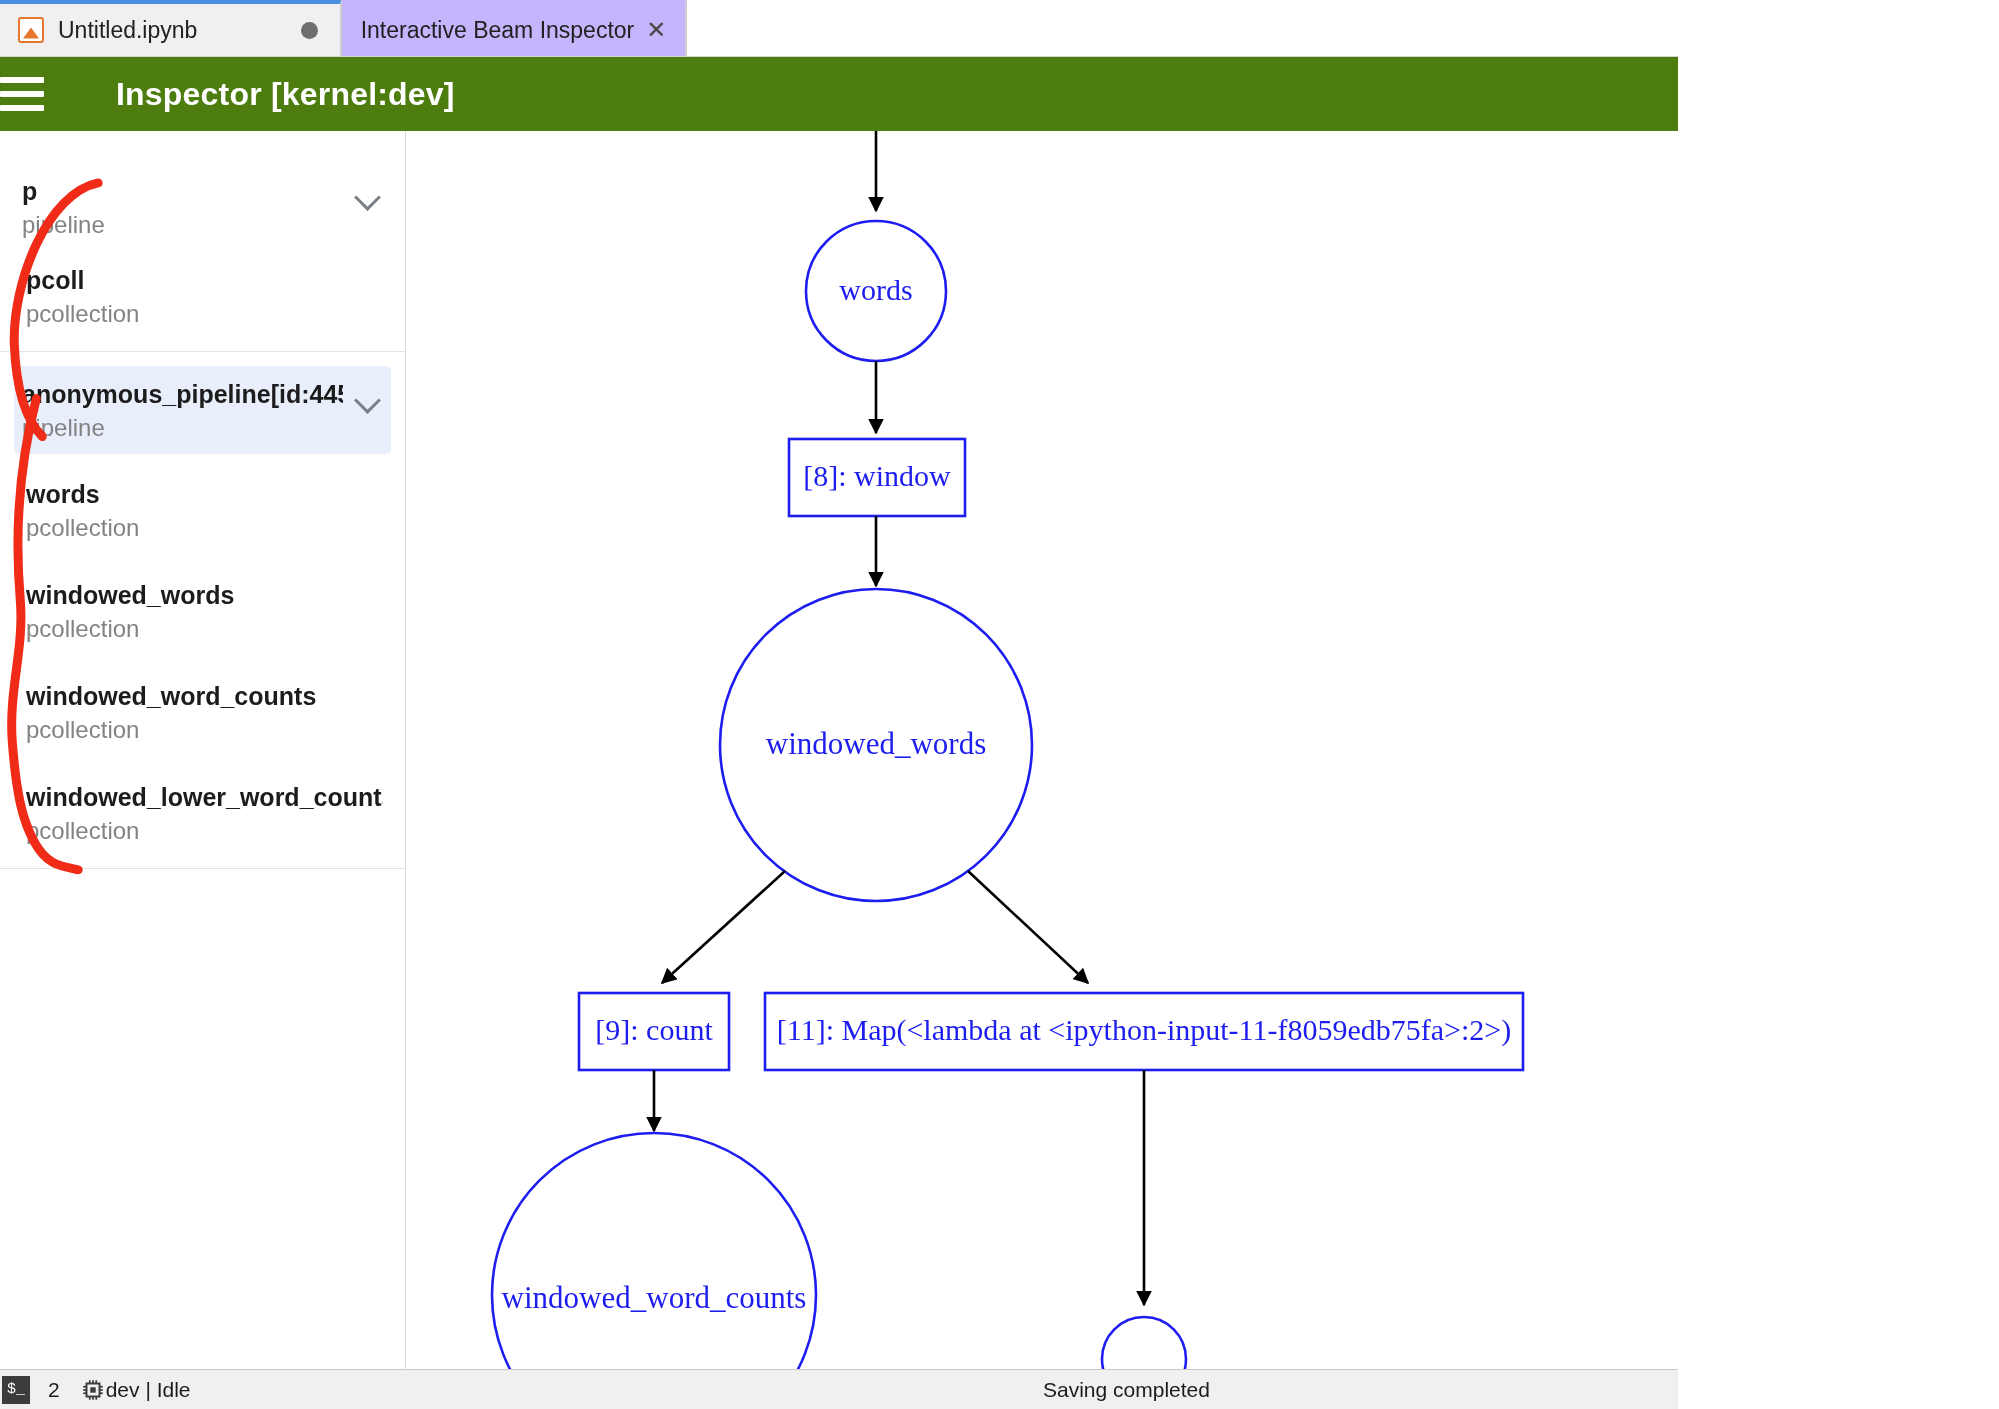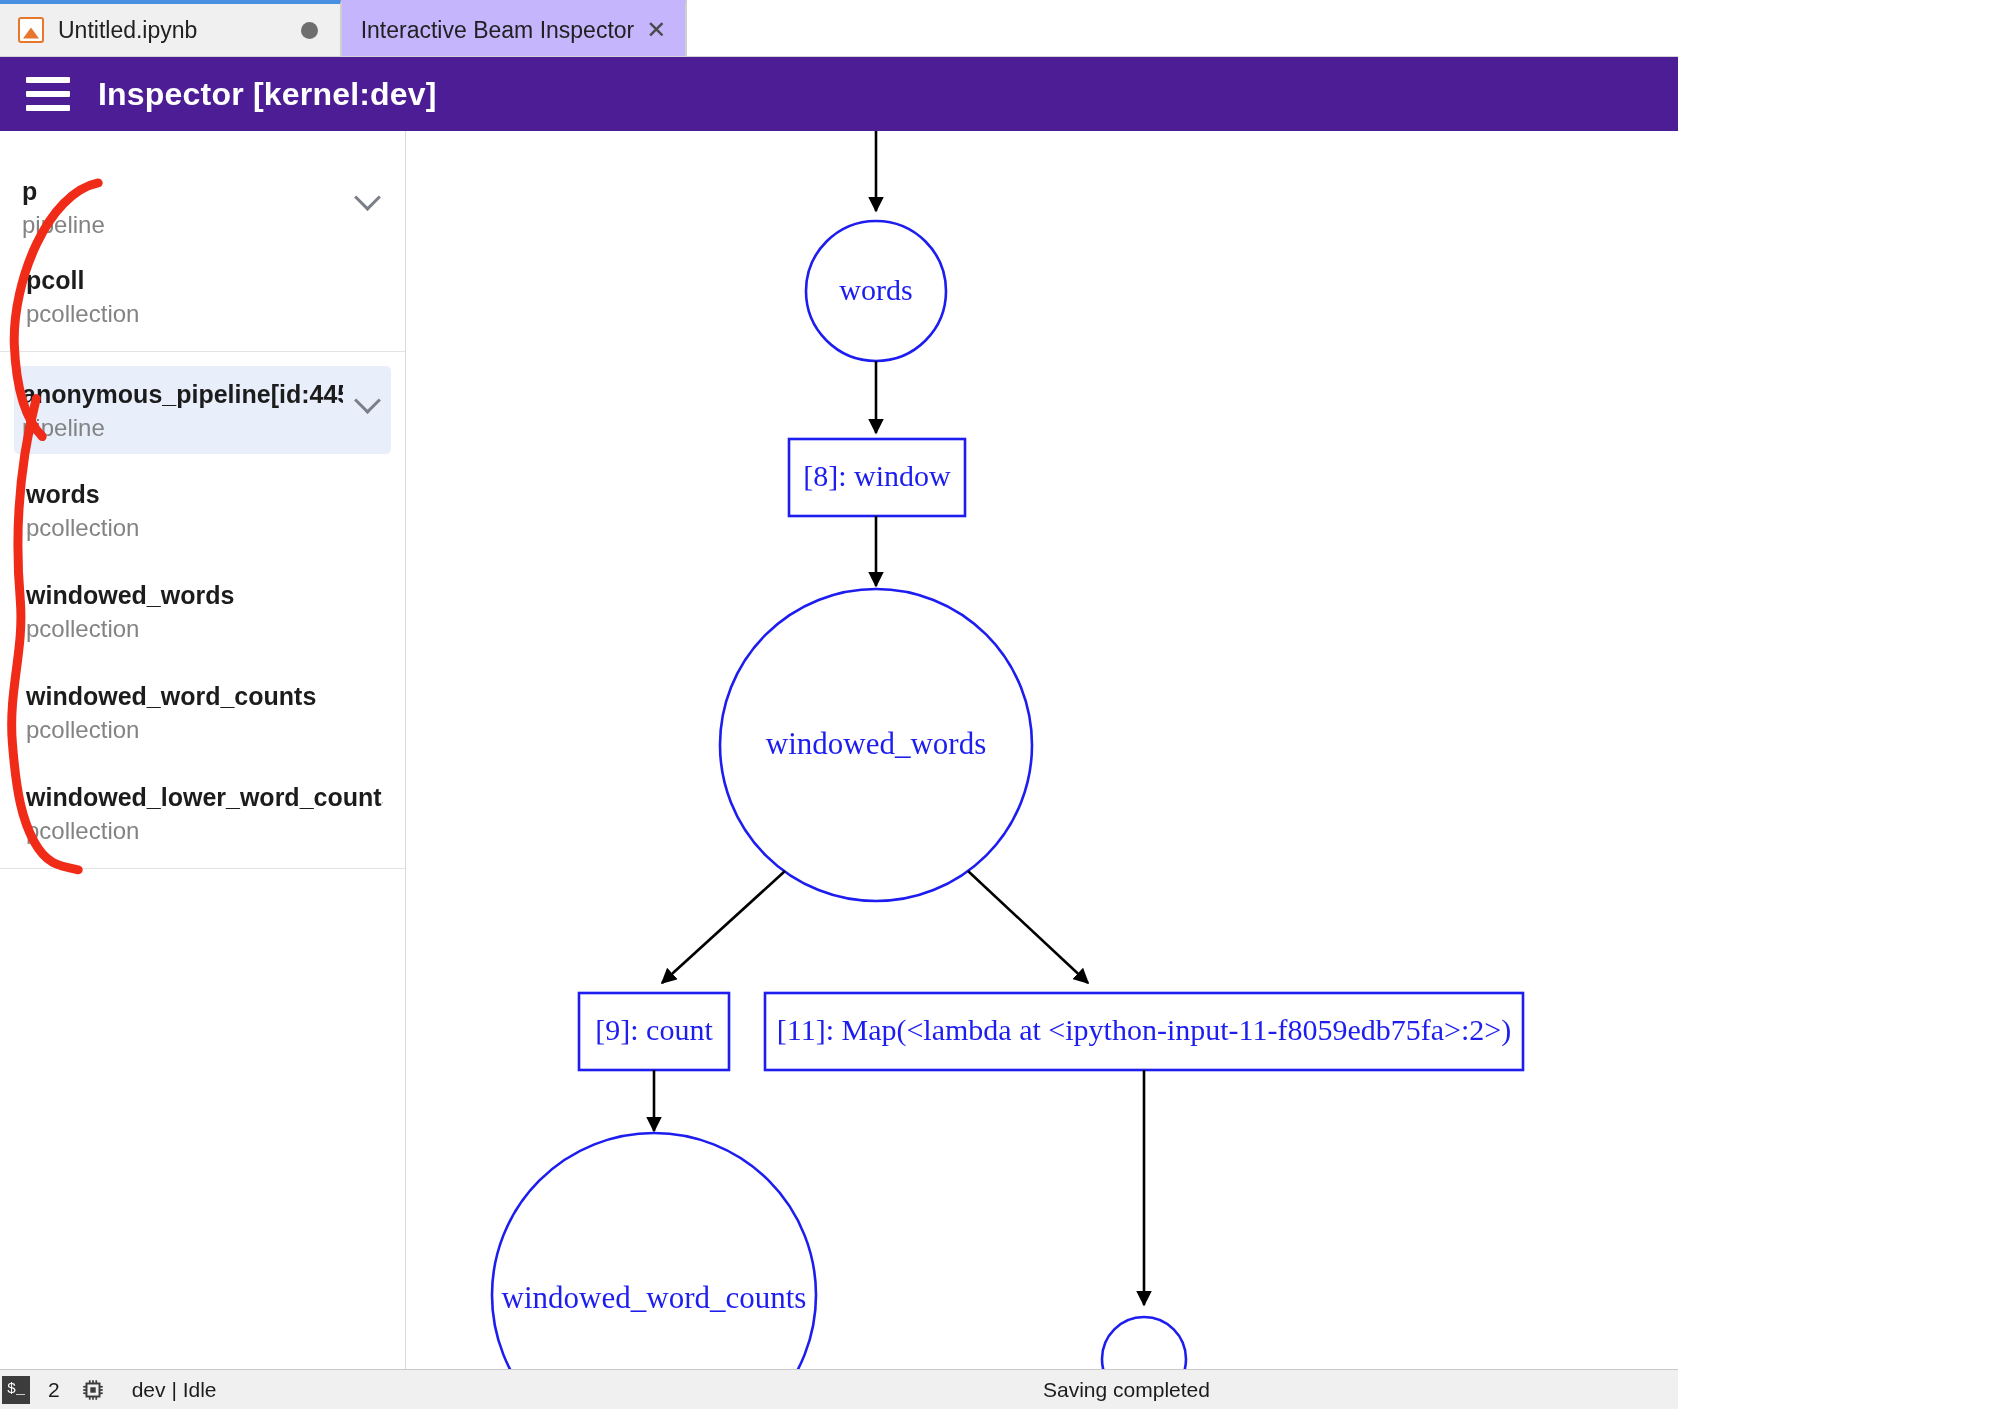--- a/index.html
+++ b/index.html
@@ -98,24 +98,24 @@
   .tabbar-rest {
     flex: 1 1 auto;
     background: #ffffff;
     border-left: 1px solid #cfcfcf;
   }
 
   
   .header {
     height: 74px;
     min-height: 74px;
-    background: #4c1d95;
+    background: #4d7c0f;
     display: flex;
     align-items: center;
-    padding-left: 26px;
+    gap: 44px;
   }
   .hamburger {
     width: 44px;
     height: 34px;
     display: flex;
     flex-direction: column;
     justify-content: space-between;
     margin-right: 28px;
     flex: 0 0 auto;
   }
@@ -265,21 +265,21 @@
     margin-left: 2px;
     flex: 0 0 auto;
   }
   .sb-count { margin-left: 18px; }
   .sb-chip {
     width: 26px;
     height: 26px;
     margin-left: 20px;
     flex: 0 0 auto;
   }
-  .sb-kernel { margin-left: 26px; }
+  .sb-kernel { }
   .sb-saving {
     position: absolute;
     left: 1043px;
     top: 50%;
     transform: translateY(-50%);
   }
 </style>
 </head>
 <body>
 

